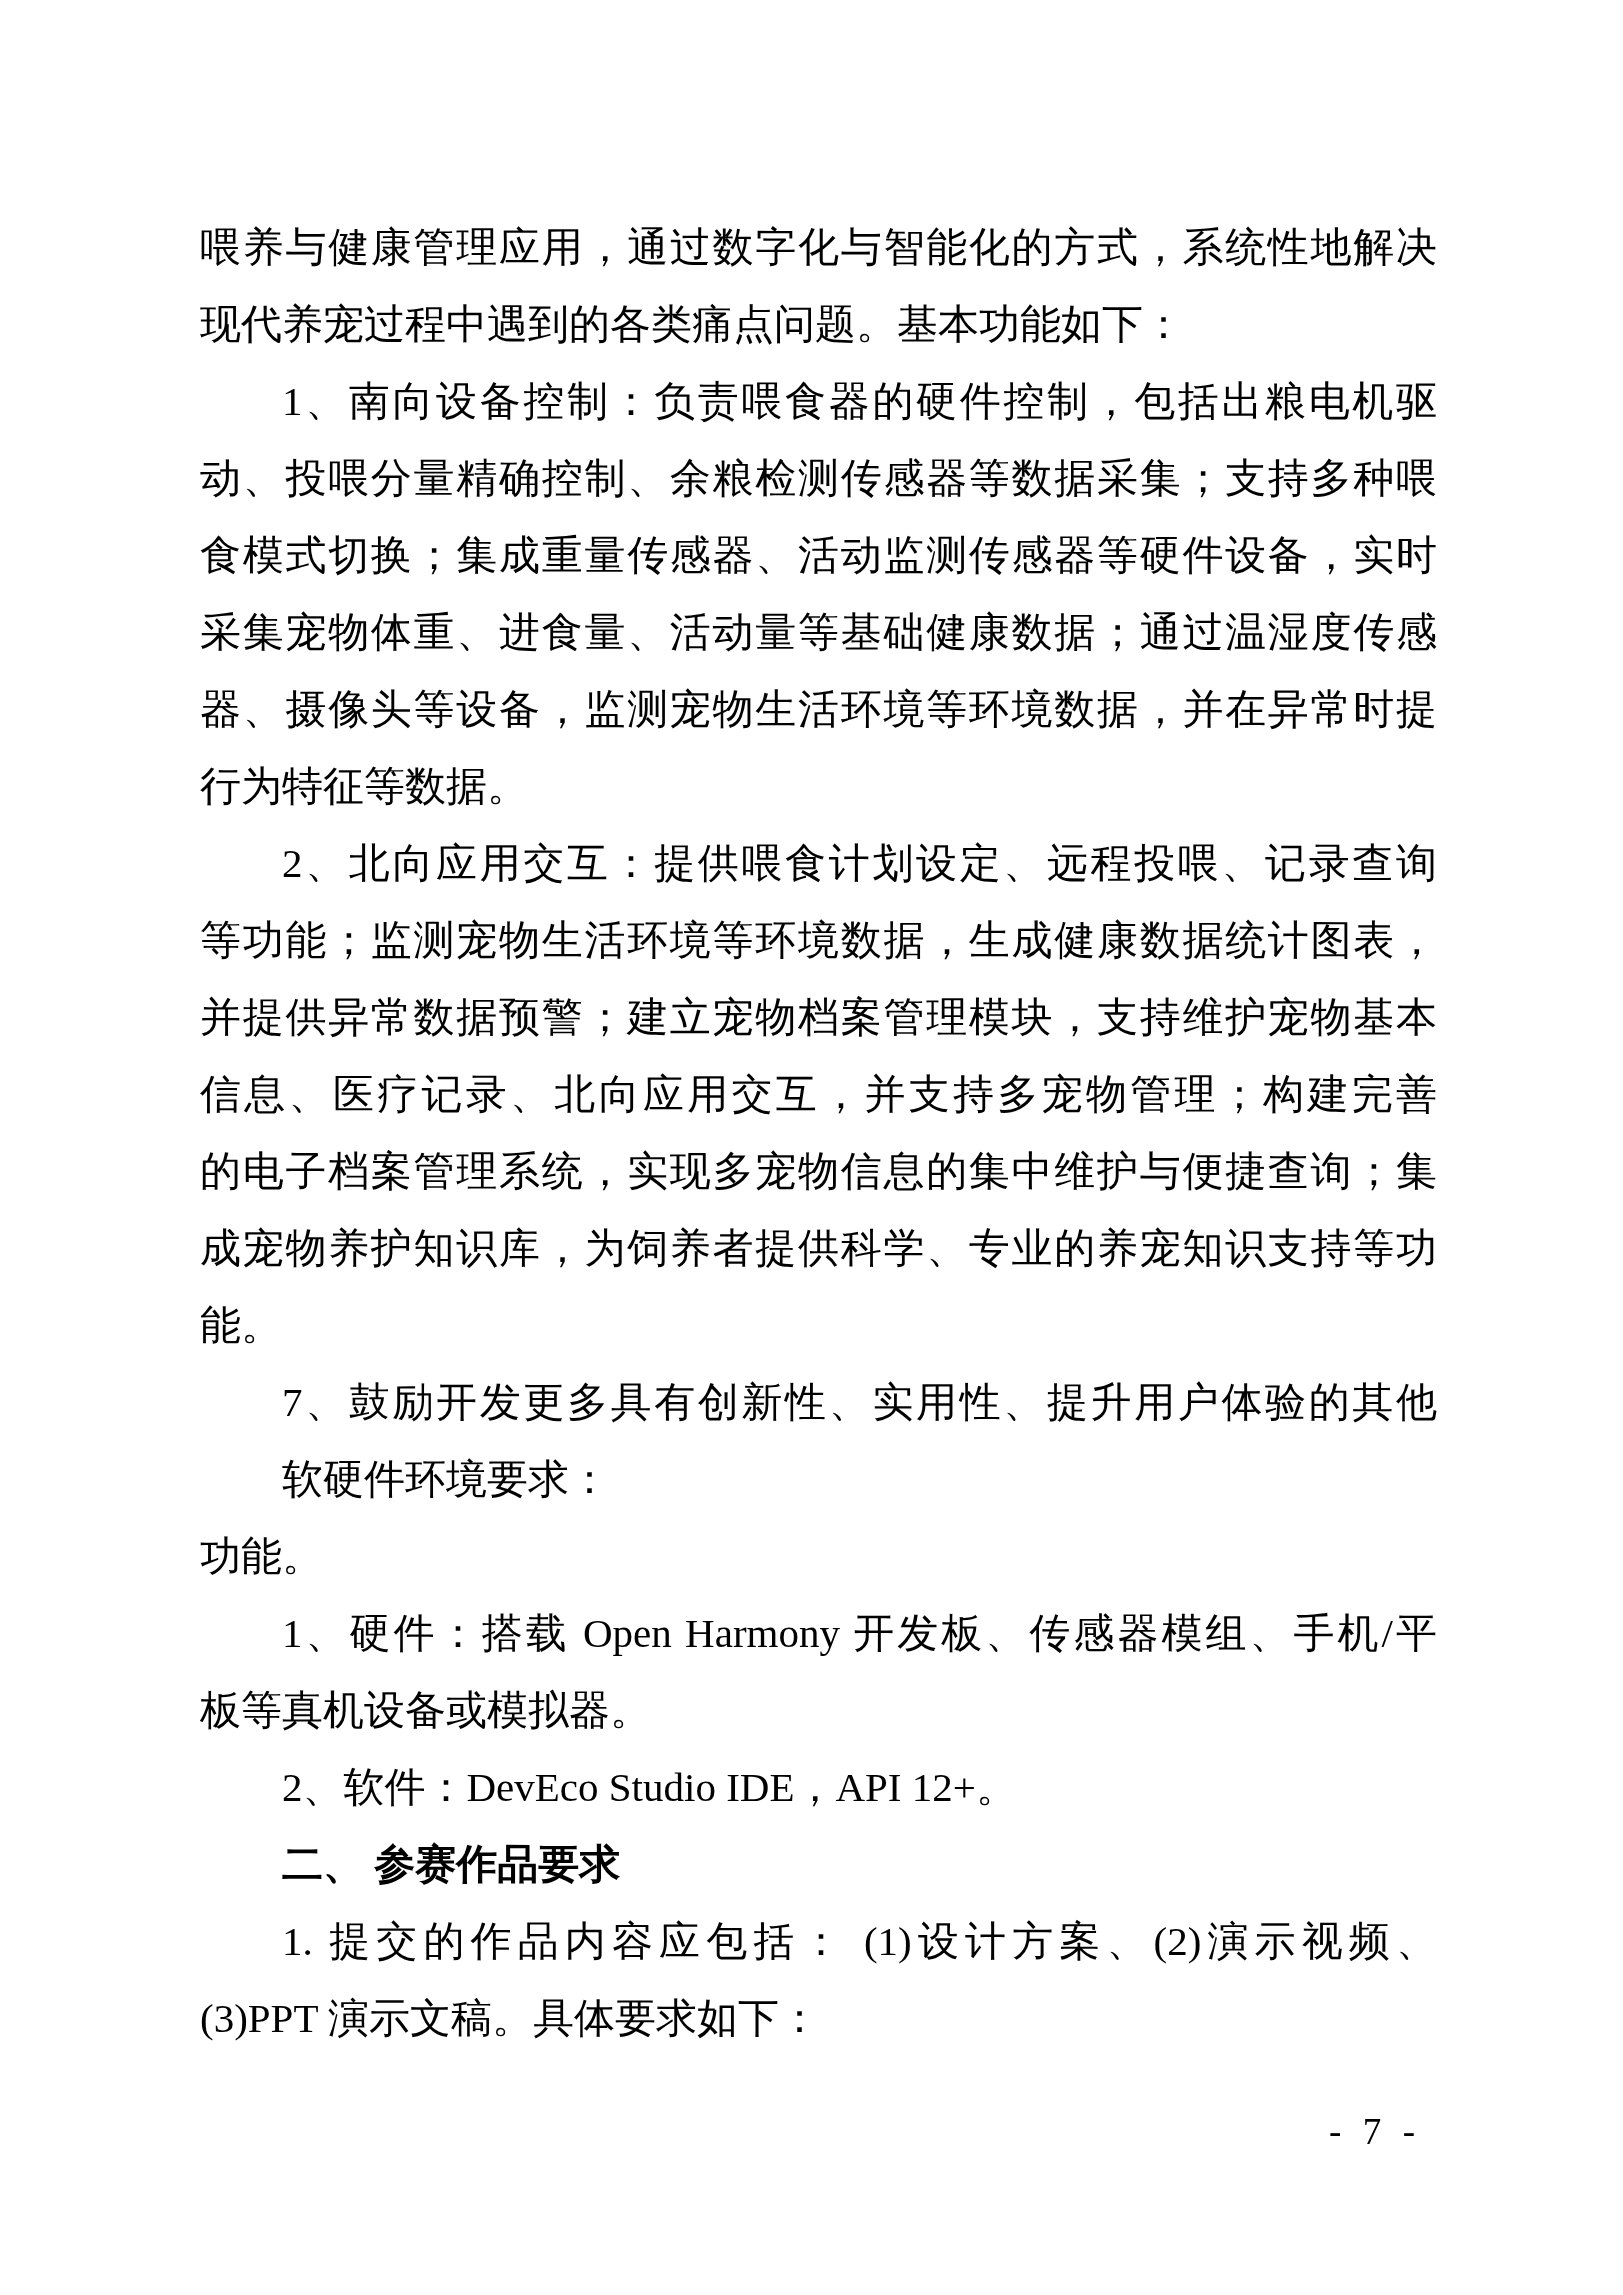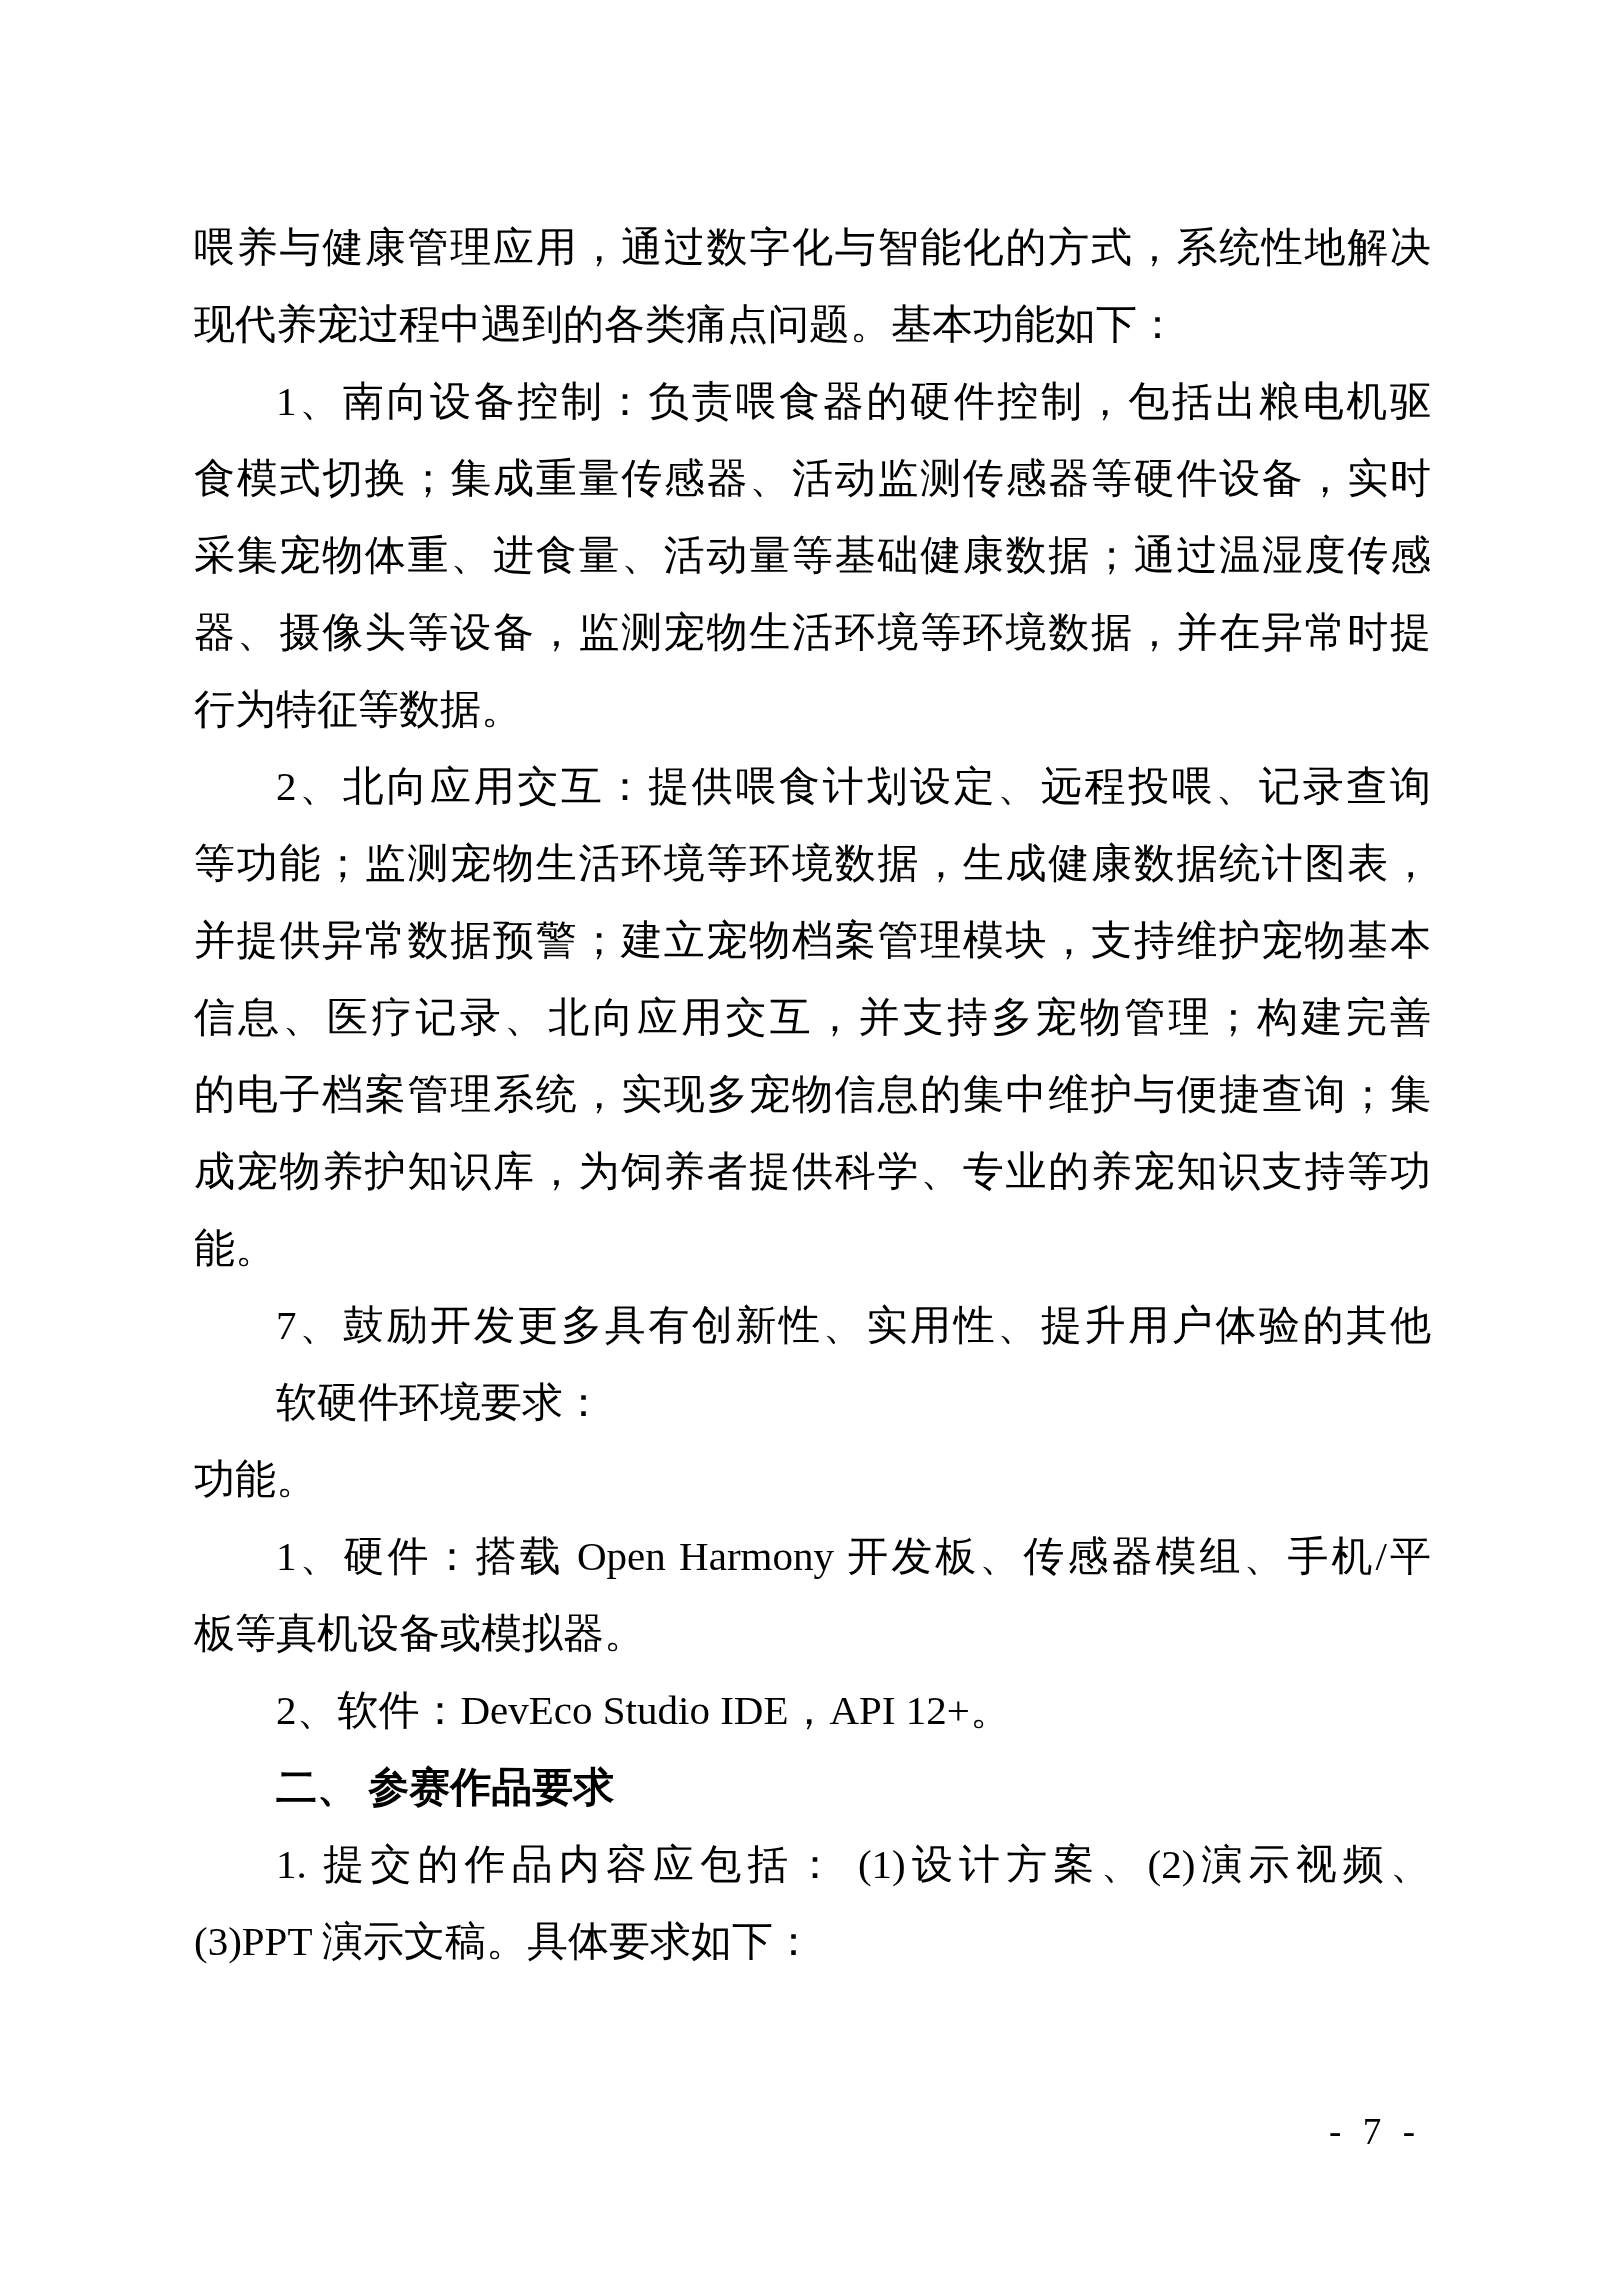--- a/index.html
+++ b/index.html
@@ -7,21 +7,21 @@
     position: relative;
     width: 1623px;
     height: 2295px;
     background: #ffffff;
     overflow: hidden;
     font-family: "Liberation Serif", "DejaVu Serif", serif;
     color: #000000;
   }
   .content {
     position: absolute;
-    left: 194px;
+    left: 200px;
     top: 209px;
     width: 1237px;
   }
   .line {
     font-size: 41px;
     height: 77px;
     line-height: 77px;
     text-align: justify;
     letter-spacing: 0;
   }
@@ -42,20 +42,21 @@
   }
 </style>
 </head>
 <body>
 
 <div class="page">
   <div class="content">
       <div class="line fill">喂养与健康管理应用，通过数字化与智能化的方式，系统性地解决</div>
       <div class="line">现代养宠过程中遇到的各类痛点问题。基本功能如下：</div>
       <div class="line fill" style="text-indent: 82px;">1、南向设备控制：负责喂食器的硬件控制，包括出粮电机驱</div>
+      <div class="line fill">动、投喂分量精确控制、余粮检测传感器等数据采集；支持多种喂</div>
       <div class="line fill">食模式切换；集成重量传感器、活动监测传感器等硬件设备，实时</div>
       <div class="line fill">采集宠物体重、进食量、活动量等基础健康数据；通过温湿度传感</div>
       <div class="line fill">器、摄像头等设备，监测宠物生活环境等环境数据，并在异常时提</div>
       <div class="line">行为特征等数据。</div>
       <div class="line fill" style="text-indent: 82px;">2、北向应用交互：提供喂食计划设定、远程投喂、记录查询</div>
       <div class="line fill">等功能；监测宠物生活环境等环境数据，生成健康数据统计图表，</div>
       <div class="line fill">并提供异常数据预警；建立宠物档案管理模块，支持维护宠物基本</div>
       <div class="line fill">信息、医疗记录、北向应用交互，并支持多宠物管理；构建完善</div>
       <div class="line fill">的电子档案管理系统，实现多宠物信息的集中维护与便捷查询；集</div>
       <div class="line fill">成宠物养护知识库，为饲养者提供科学、专业的养宠知识支持等功</div>

